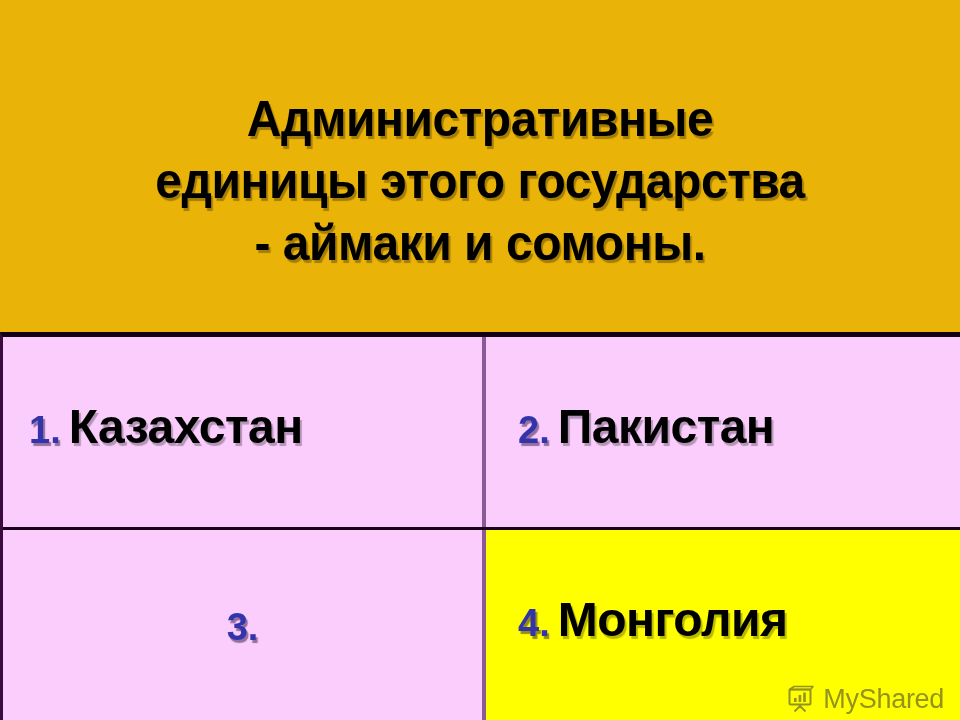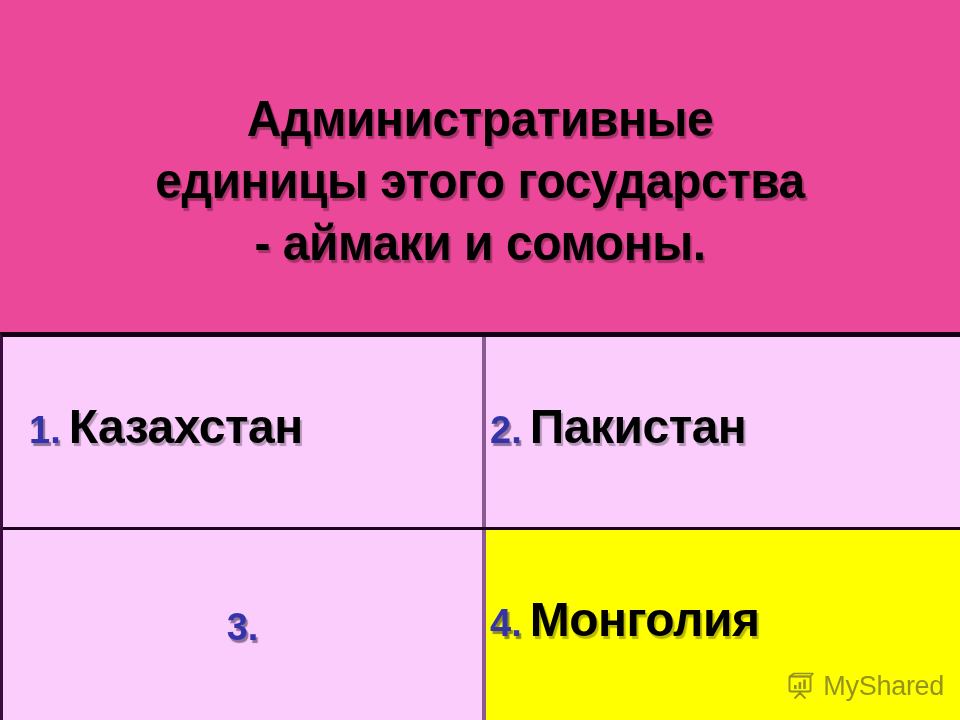--- a/index.html
+++ b/index.html
@@ -14,21 +14,21 @@
     background: #99ffcc;
     font-family: "Liberation Sans", "DejaVu Sans", sans-serif;
     -webkit-font-smoothing: antialiased;
   }
 
   .slide {
     position: relative;
     width: 960px;
     height: 720px;
     box-sizing: border-box;
-    background: #ec4899;
+    background: #eab308;
   }
 
   
   .header {
     position: absolute;
     left: 0;
     top: 0;
     width: 960px;
     height: 332px;
     box-sizing: border-box;
@@ -100,21 +100,21 @@
     box-sizing: border-box;
     text-align: center;
     line-height: 60px;
   }
   .cell-inner.left-ish {
     text-align: left;
     padding-left: 26px;
   }
   .cell-inner.right-ish {
     text-align: left;
-    padding-left: 4px;
+    padding-left: 32px;
   }
 
   .num {
     color: #3333aa;
     font-weight: 700;
     font-size: 38px;
     text-shadow: 2px 3px 1px rgba(20,0,40,0.45);
     margin-right: 8px;
     white-space: nowrap;
   }
@@ -142,21 +142,21 @@
     margin-bottom: -4px;
   }
   .stacked .name {
     display: block;
   }
 
   
   .watermark {
     position: absolute;
     right: 16px;
-    bottom: 20px;
+    bottom: 7px;
     display: flex;
     align-items: flex-end;
     gap: 7px;
     opacity: 0.92;
     pointer-events: none;
   }
   .wm-icon {
     width: 30px;
     height: 28px;
     display: block;

